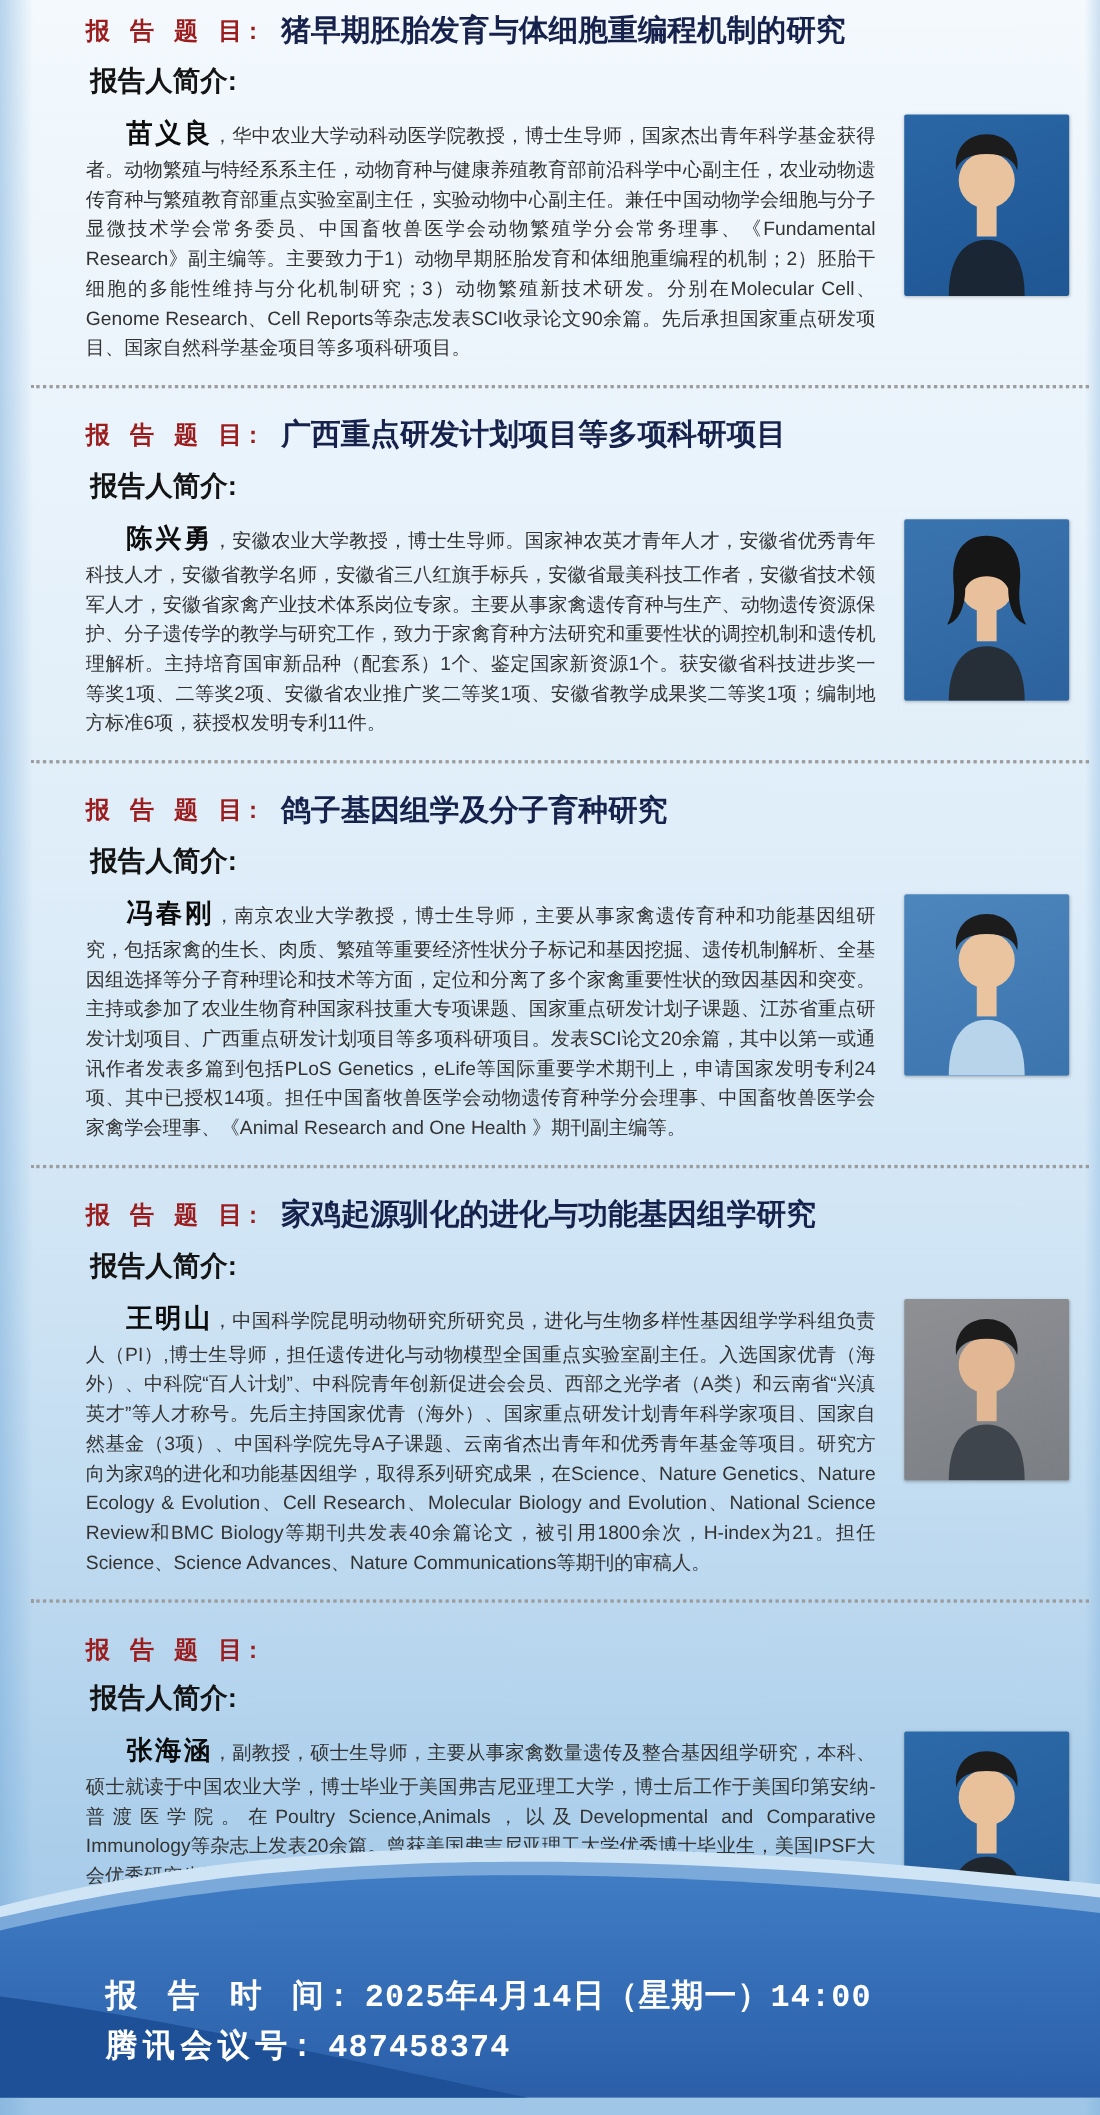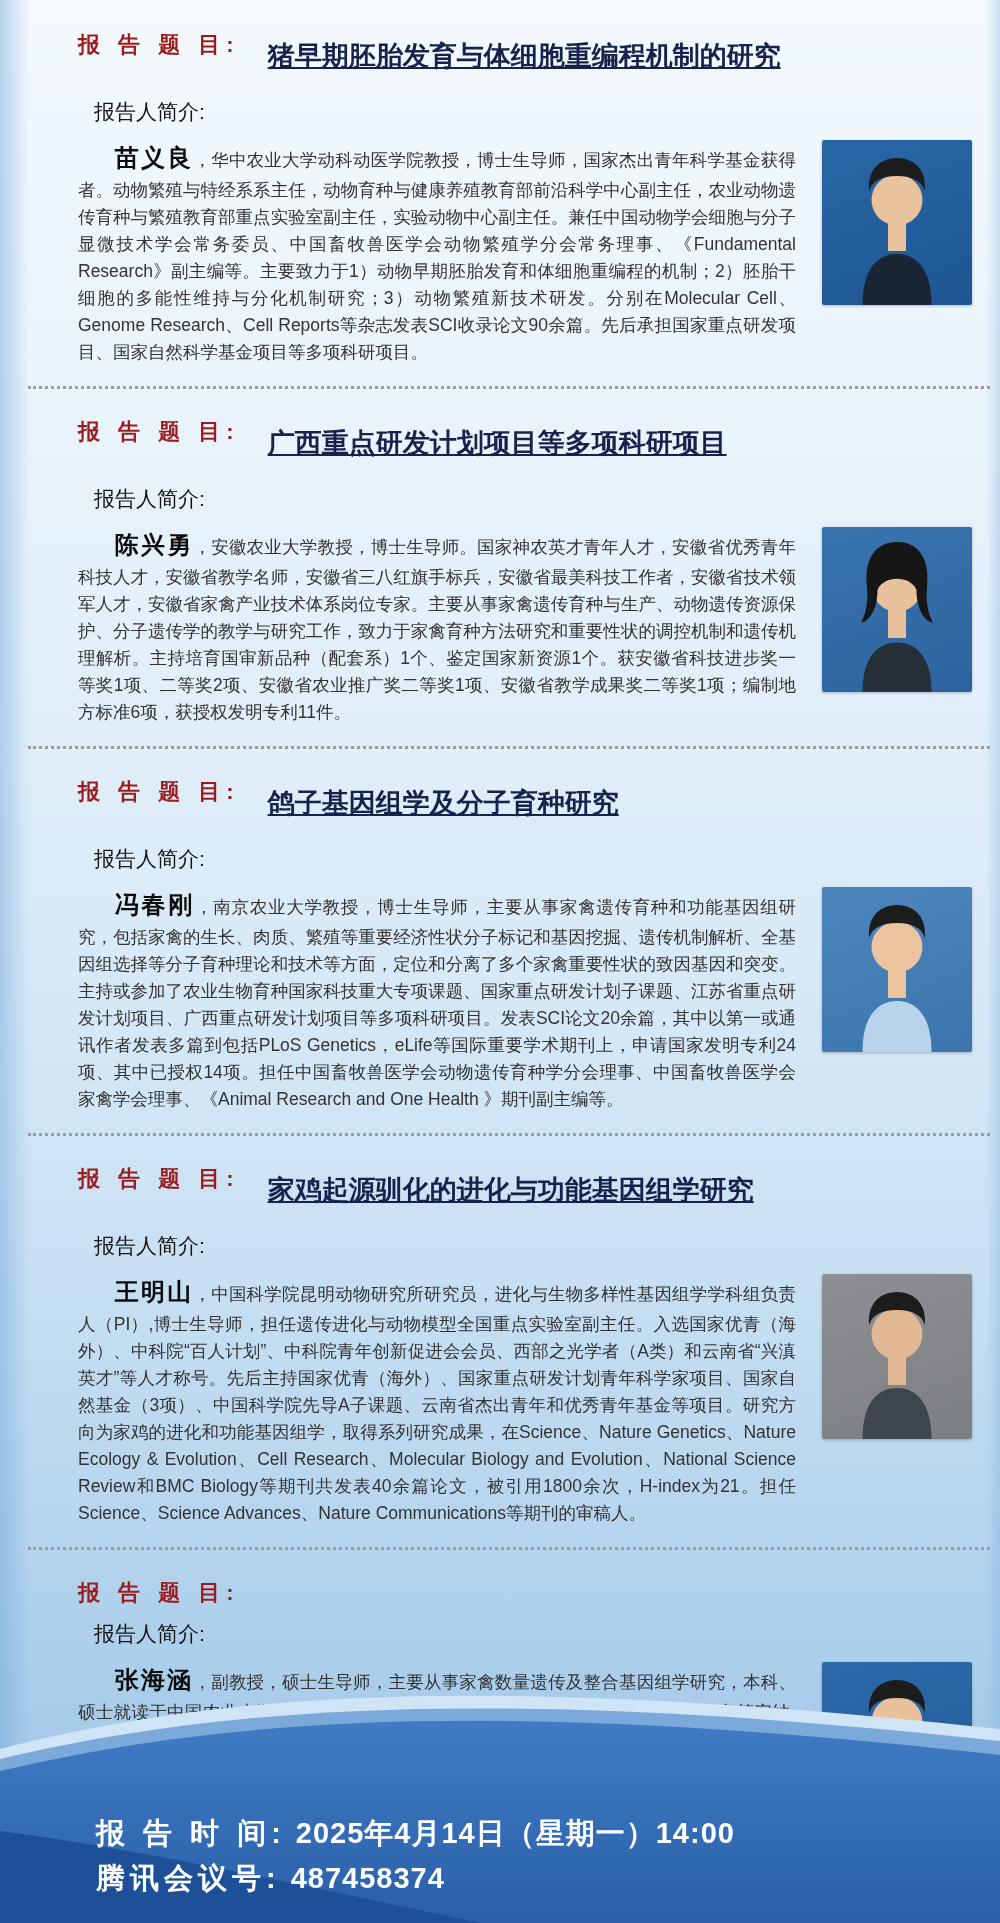--- a/index.html
+++ b/index.html
@@ -6,38 +6,38 @@
   body{font-family:"Liberation Sans","DejaVu Sans",sans-serif;}
   .page{
     position:relative;width:1000px;height:1923px;overflow:hidden;margin:0 auto;
     background:linear-gradient(180deg,#f3f9fd 0%,#e9f3fb 22%,#dcecf8 45%,#cde3f4 62%,#b8d6ee 78%,#a9cdea 88%,#9fc6e6 100%);
   }
   .edge-left{position:absolute;left:0;top:0;bottom:0;width:30px;z-index:1;
     background:linear-gradient(90deg,rgba(110,165,215,.45),rgba(110,165,215,0));}
   .edge-right{position:absolute;right:0;top:0;bottom:0;width:14px;z-index:1;
     background:linear-gradient(270deg,rgba(110,165,215,.30),rgba(110,165,215,0));}
 
-  .content{position:relative;z-index:2;padding:26px 28px 0 78px;}
+  .content{position:relative;z-index:2;padding:9px 28px 0 78px;}
 
   .sec{margin-bottom:4px;}
   .title-row{display:flex;align-items:flex-start;gap:16px;}
   .title-label{flex:none;color:#9a1c1c;font-weight:bold;font-size:22px;letter-spacing:6px;padding-top:4px;white-space:nowrap;}
-  .title-text{color:#17224c;font-weight:bold;font-size:27px;line-height:1.35;margin:12px;max-width:700px;text-decoration:underline;}
-  .intro-label{font-weight:normal;font-size:21px;color:#141414;margin:12px 16px 14px;}
+  .title-text{color:#17224c;font-weight:bold;font-size:27px;line-height:1.35;margin:0;max-width:700px;}
+  .intro-label{font-weight:bold;font-size:25px;color:#141414;margin:12px 4px 14px;}
   .sec-body{display:flex;gap:26px;align-items:flex-start;}
   .bio{flex:1;margin:0;font-size:17.5px;line-height:1.54;color:#333;text-align:justify;text-indent:2.1em;}
   .bio .name{font-size:24px;font-weight:bold;color:#0c0c0c;letter-spacing:2px;}
 
   .photo{flex:none;width:150px;height:165px;border-radius:2px;position:relative;overflow:hidden;
     background:linear-gradient(160deg, var(--pbg), var(--pbg2));box-shadow:0 1px 3px rgba(0,0,0,.25);}
   .photo svg{position:absolute;left:0;bottom:0;width:100%;height:100%;}
 
   .divider{border:none;border-top:3px dotted #9c9c9c;margin:20px -18px 24px -50px;}
 
-  .footer{position:absolute;left:0;right:0;bottom:0;height:252px;z-index:3;}
+  .footer{position:absolute;left:0;right:0;bottom:16px;height:252px;z-index:3;font-family:Liberation Mono, monospace;}
   .footer svg{position:absolute;left:0;bottom:0;width:100%;height:100%;display:block;}
   .footer-text{position:absolute;left:96px;bottom:22px;z-index:4;color:#ffffff;font-weight:bold;}
   .footer-line{font-size:29px;line-height:1.55;letter-spacing:1px;}
   .footer-line .flabel{letter-spacing:5px;margin-right:10px;}
 </style>
 </head>
 <body>
 
 <div class="page">
   <div class="edge-left"></div>

